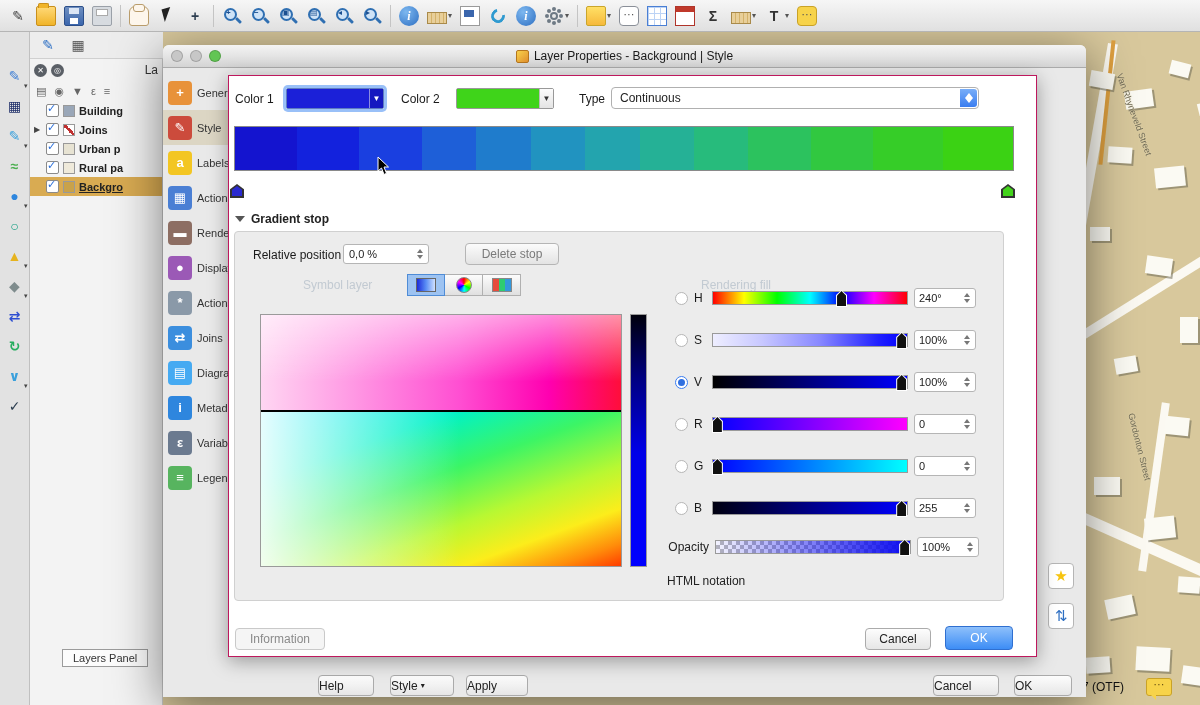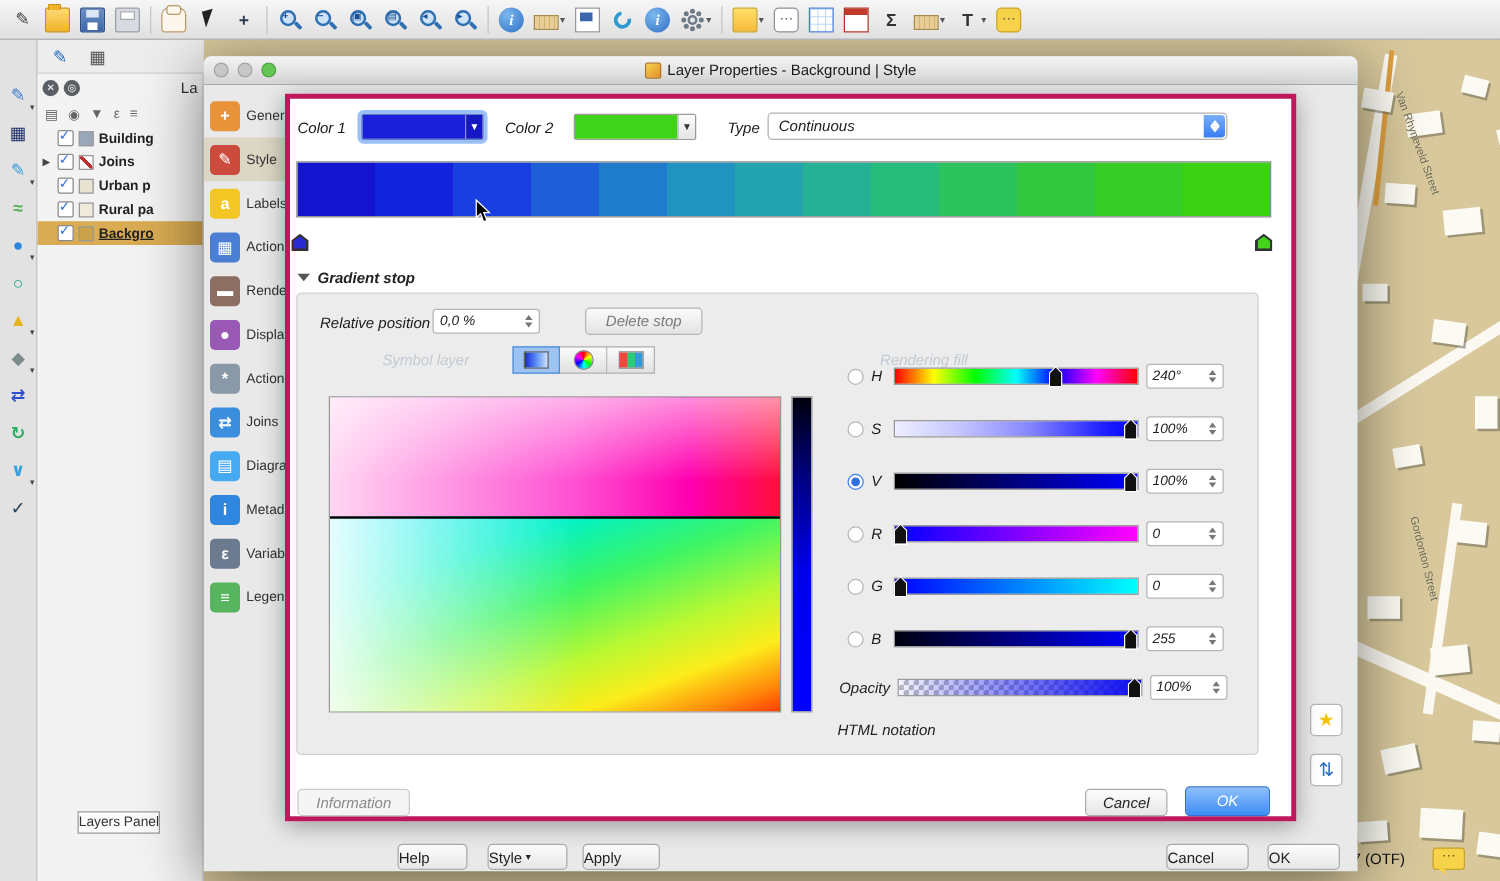--- a/index.html
+++ b/index.html
@@ -73,21 +73,21 @@
   .lp-circle{width:13px;height:13px;border-radius:50%;background:#5a5f66;color:#fff;font-size:8px;line-height:13px;text-align:center;}
   #lp-header-label{margin-left:auto;color:#333;}
   #lp-tools{display:flex;align-items:center;height:20px;padding:0 6px;gap:8px;color:#666;font-size:11px;}
   .lp-row{display:flex;align-items:center;height:19px;padding-left:4px;gap:4px;font-weight:bold;font-size:11px;white-space:nowrap;overflow:hidden;}
   .lp-exp{width:8px;font-size:8px;color:#444;flex:0 0 auto;}
   .lp-check{width:11px;height:11px;background:#fff;border:1px solid #8a8a8a;border-radius:2px;flex:0 0 auto;position:relative;}
   .lp-check::after{content:"✓";position:absolute;left:0;top:-3px;color:#2a6fdb;font-size:11px;font-weight:bold;}
   .lp-swatch{width:12px;height:12px;border:1px solid #999;flex:0 0 auto;box-sizing:border-box;}
   .lp-row.selected{background:#d9ab52;}
   .lp-row.selected .lp-label{text-decoration:underline;}
-  #layers-panel-tab{position:absolute;left:32px;top:590px;background:#fcfcfc;border:1px solid #9b9b9b;padding:2px 0;font-size:11px;color:#333;}
+  #layers-panel-tab{position:absolute;left:32px;top:590px;background:#fcfcfc;border:1px solid #9b9b9b;padding:2px 10px;font-size:11px;color:#333;}
 
   
   #dialog{position:absolute;left:163px;top:45px;width:923px;height:652px;background:#e9e9e9;border-radius:6px 6px 0 0;
     box-shadow:0 10px 50px rgba(0,0,0,.5);z-index:20;}
   #dialog-titlebar{position:relative;height:22px;background:linear-gradient(#f4f4f4,#d4d4d4);border-bottom:1px solid #aaa;
     border-radius:6px 6px 0 0;display:flex;align-items:center;justify-content:center;gap:5px;font-size:12px;color:#1a1a1a;}
   #traffic-lights{position:absolute;left:8px;top:5px;display:flex;gap:7px;}
   .tl{width:12px;height:12px;border-radius:50%;border:1px solid rgba(0,0,0,.18);box-sizing:border-box;}
   #title-icon{width:13px;height:13px;border-radius:2px;background:linear-gradient(135deg,#f7d14a,#e2902f);border:1px solid #b5751e;box-sizing:border-box;}
   #dialog-sidebar{position:absolute;left:0;top:22px;width:65px;bottom:0;overflow:hidden;padding-top:8px;}
@@ -98,22 +98,22 @@
 
   
   .strip-btn{position:absolute;width:26px;height:26px;background:#fff;border:1px solid #b5b5b5;border-radius:4px;
     display:flex;align-items:center;justify-content:center;font-size:15px;box-sizing:border-box;}
 
   
   .mac-btn{position:absolute;height:21px;background:linear-gradient(#fdfdfd,#e6e6e6);border:1px solid #ababab;border-radius:4px;
     display:flex;align-items:center;justify-content:flex-start;font-size:12px;color:#222;box-sizing:border-box;gap:3px;}
 
   
-  #sheet{position:absolute;left:65px;top:30px;width:809px;height:582px;background:#fff;border:4px solid #be185d;
-    box-shadow:0 4px 18px rgba(0,0,0,.35);box-sizing:border-box;font-style:italic;}
+  #sheet{position:absolute;left:65px;top:30px;width:809px;height:582px;background:#fff;border:1px solid #be185d;
+    box-shadow:0 4px 18px rgba(0,0,0,.35);box-sizing:border-box;}
   .lbl{position:absolute;font-size:12px;color:#1a1a1a;}
   #color1-swatch{position:absolute;left:57px;top:12px;width:98px;height:21px;display:flex;border:1px solid #5f7cc0;border-radius:2px;
     box-shadow:0 0 0 3px rgba(110,165,245,.7);box-sizing:border-box;}
   #color1-main{flex:1;}
   #color1-dd{width:13px;display:flex;align-items:center;justify-content:center;color:#fff;font-size:8px;border-left:1px solid rgba(255,255,255,.5);}
   #color2-swatch{position:absolute;left:227px;top:12px;width:98px;height:21px;display:flex;border:1px solid #999;border-radius:2px;box-sizing:border-box;}
   #color2-main{flex:1;}
   #color2-dd{width:13px;background:linear-gradient(#fcfcfc,#e4e4e4);display:flex;align-items:center;justify-content:center;font-size:8px;color:#333;border-left:1px solid #bbb;}
   #type-combo{position:absolute;left:382px;top:11px;width:368px;height:22px;background:#fff;border:1px solid #b0b0b0;border-radius:4px;
     display:flex;align-items:center;padding-left:8px;box-sizing:border-box;}

